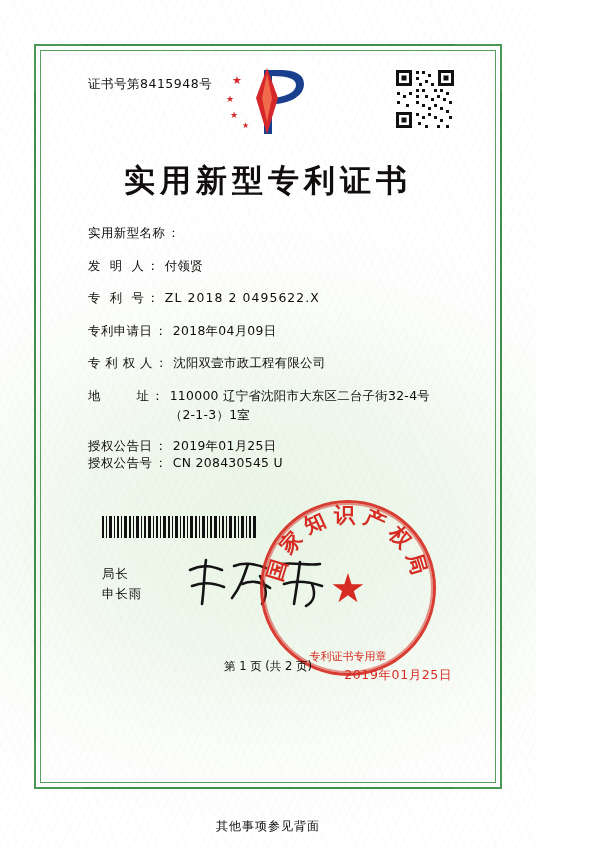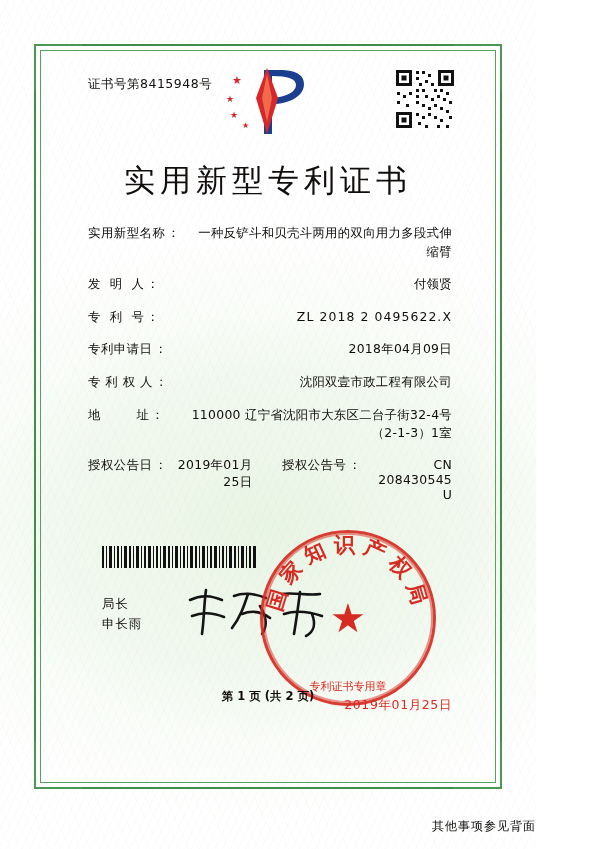--- a/index.html
+++ b/index.html
@@ -103,32 +103,31 @@
     top: 0px;
     width: 62px;
     height: 62px;
     background-color: #fff;
   }
 
   
   .title {
     text-align: center;
     font-size: 31px;
-    font-weight: normal;
+    font-weight: bold;
     letter-spacing: 5px;
     color: #100d0c;
     margin-top: 6px;
     margin-bottom: 22px;
     font-family: "DejaVu Sans", "Liberation Sans", sans-serif;
   }
 
   
   .fields {
     padding: 0 18px 0 22px;
-    text-align: right;
   }
   .field {
     display: flex;
     align-items: flex-start;
     font-size: 12.4px;
     color: #100d0c;
     margin-bottom: 14px;
     line-height: 1.5;
   }
   .field-label {
@@ -147,20 +146,21 @@
   .field-value.mono-ish {
     letter-spacing: 1.1px;
   }
 
   .field-inline {
     display: flex;
     align-items: flex-start;
     font-size: 12.4px;
     color: #100d0c;
     margin-bottom: 12px;
+    flex-direction: column;
   }
   .field-inline .seg {
     display: flex;
     align-items: flex-start;
   }
   .seg-gap { width: 34px; }
 
   
   .paragraphs {
     padding: 6px 20px 0 22px;
@@ -253,29 +253,28 @@
   }
 
   .page-indicator {
     position: absolute;
     left: 0;
     right: 0;
     bottom: 8px;
     text-align: center;
     font-size: 11.5px;
     color: #100d0c;
-    font-weight: bold;
   }
 
   .footnote {
     position: absolute;
     left: 0;
     right: 0;
     bottom: 14px;
-    text-align: right;
+    text-align: center;
     font-size: 12px;
     color: #100d0c;
     letter-spacing: 1px;
   }
 </style>
 </head>
 <body>
 
 <div class="certificate">
   <div class="bg-pattern"></div>
@@ -371,21 +370,20 @@
       </div>
     </div>
 
     <div class="title">实用新型专利证书</div>
 
     <div class="fields">
 
       <div class="field">
         <span class="field-label">实用新型名称</span>
         <span class="field-colon">：</span>
-        <span class="field-value">一种反铲斗和贝壳斗两用的双向用力多段式伸缩臂</span>
       </div>
 
       <div class="field">
         <span class="field-label">发  明  人</span>
         <span class="field-colon">：</span>
         <span class="field-value">付领贤</span>
       </div>
 
       <div class="field">
         <span class="field-label">专  利  号</span>

